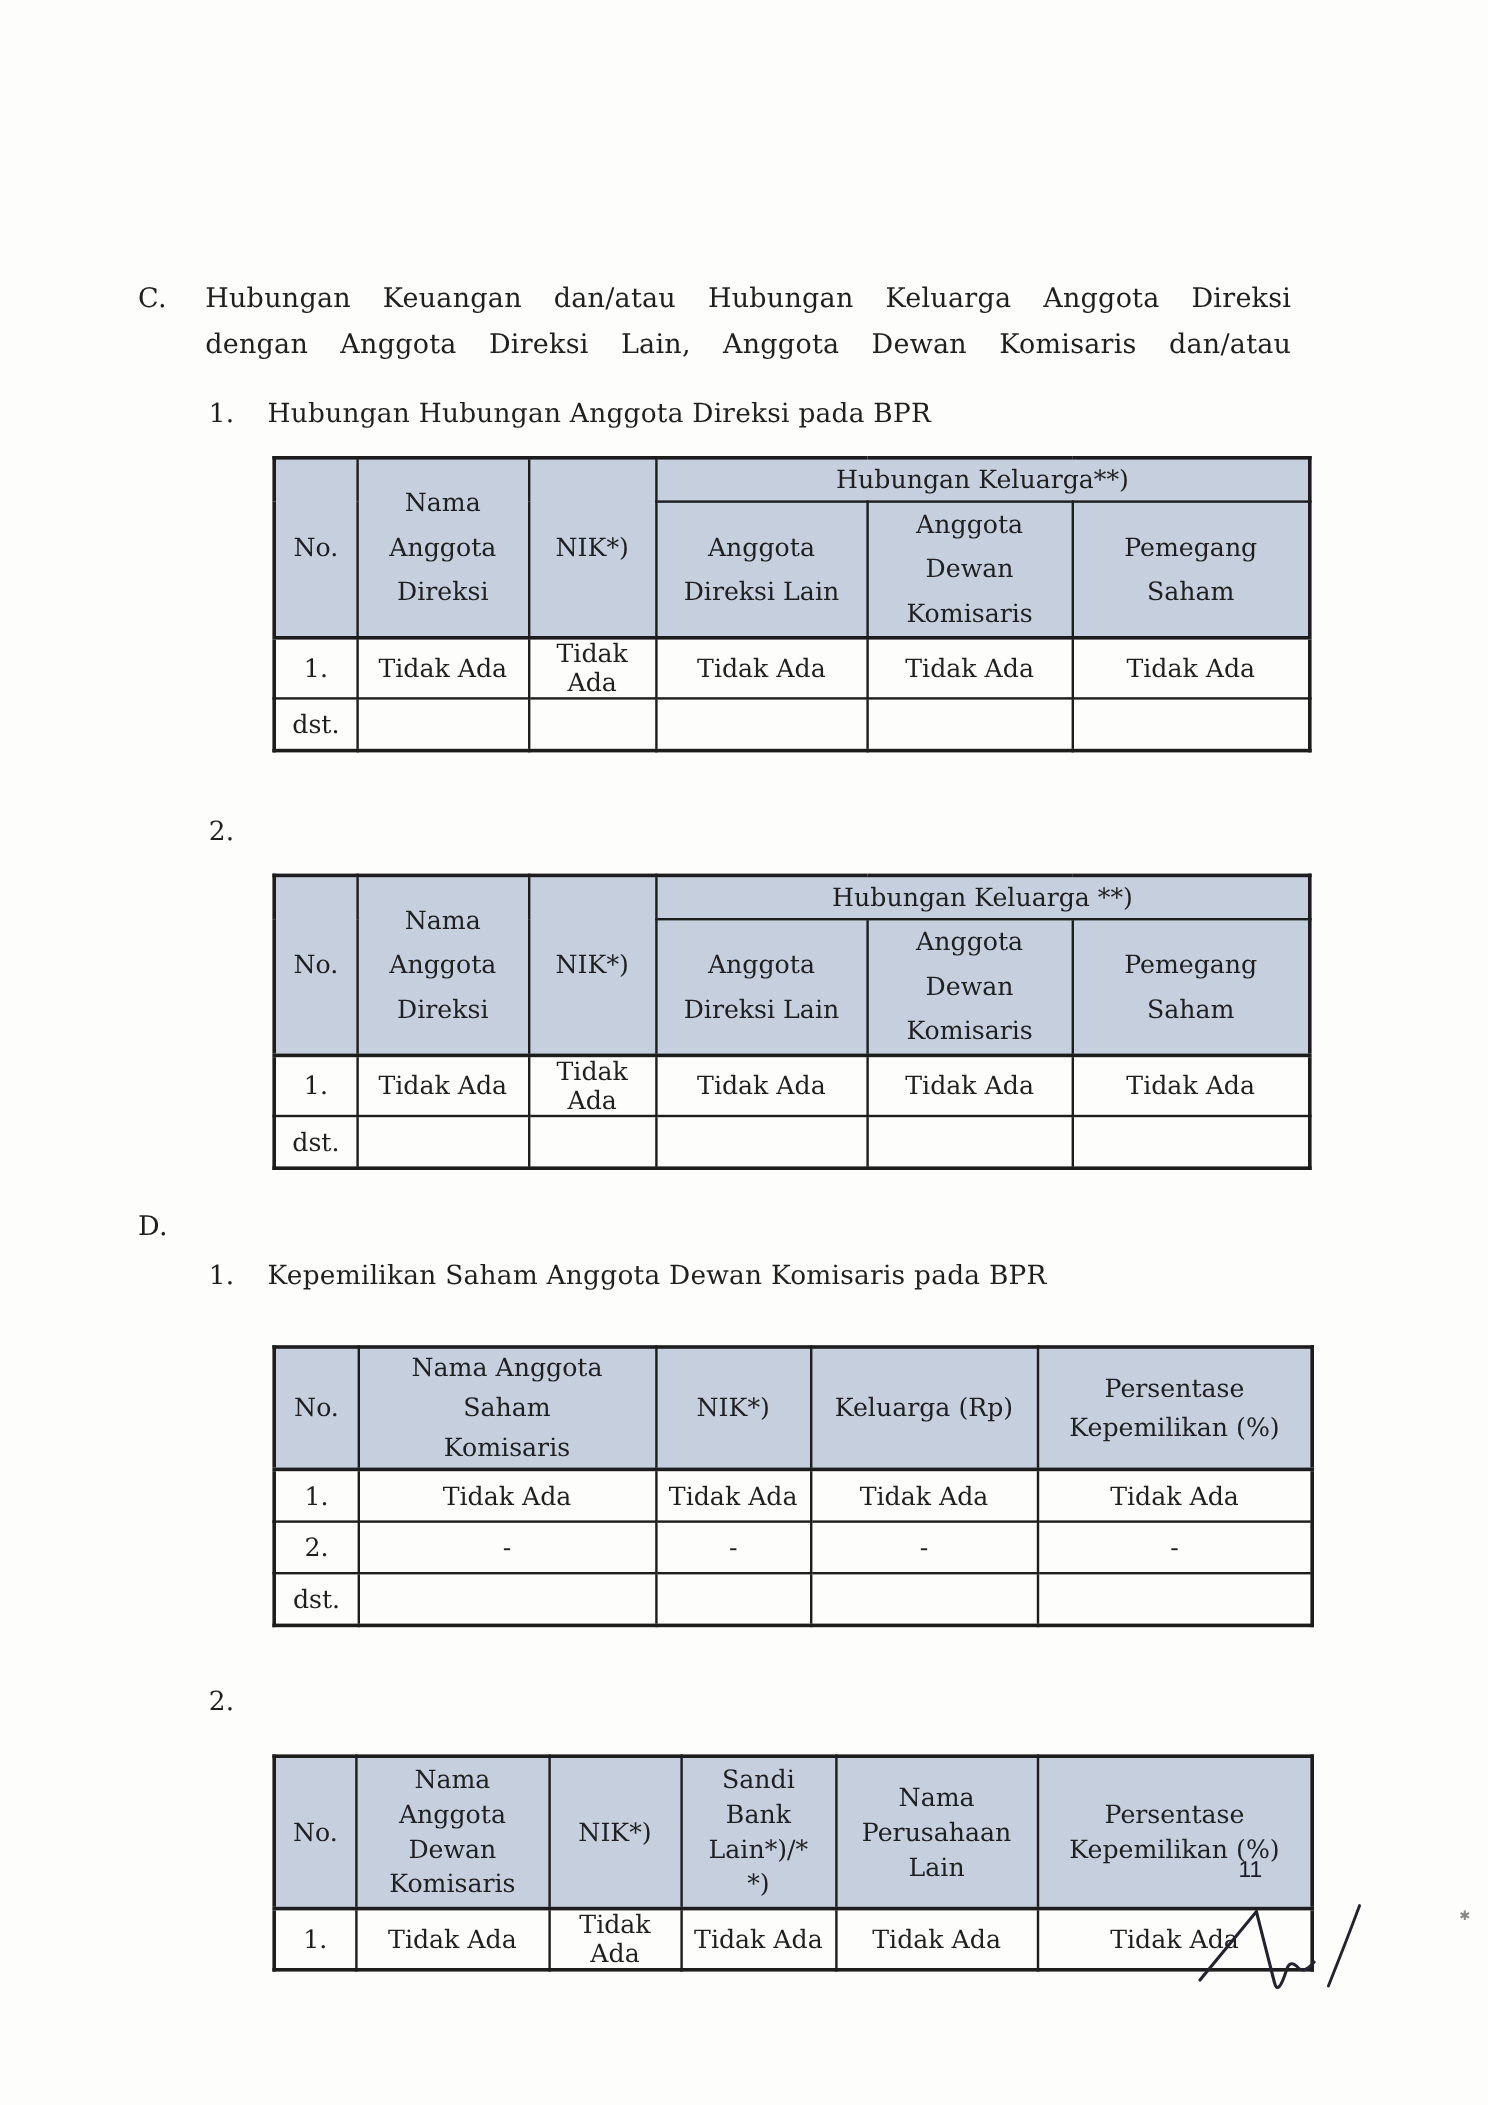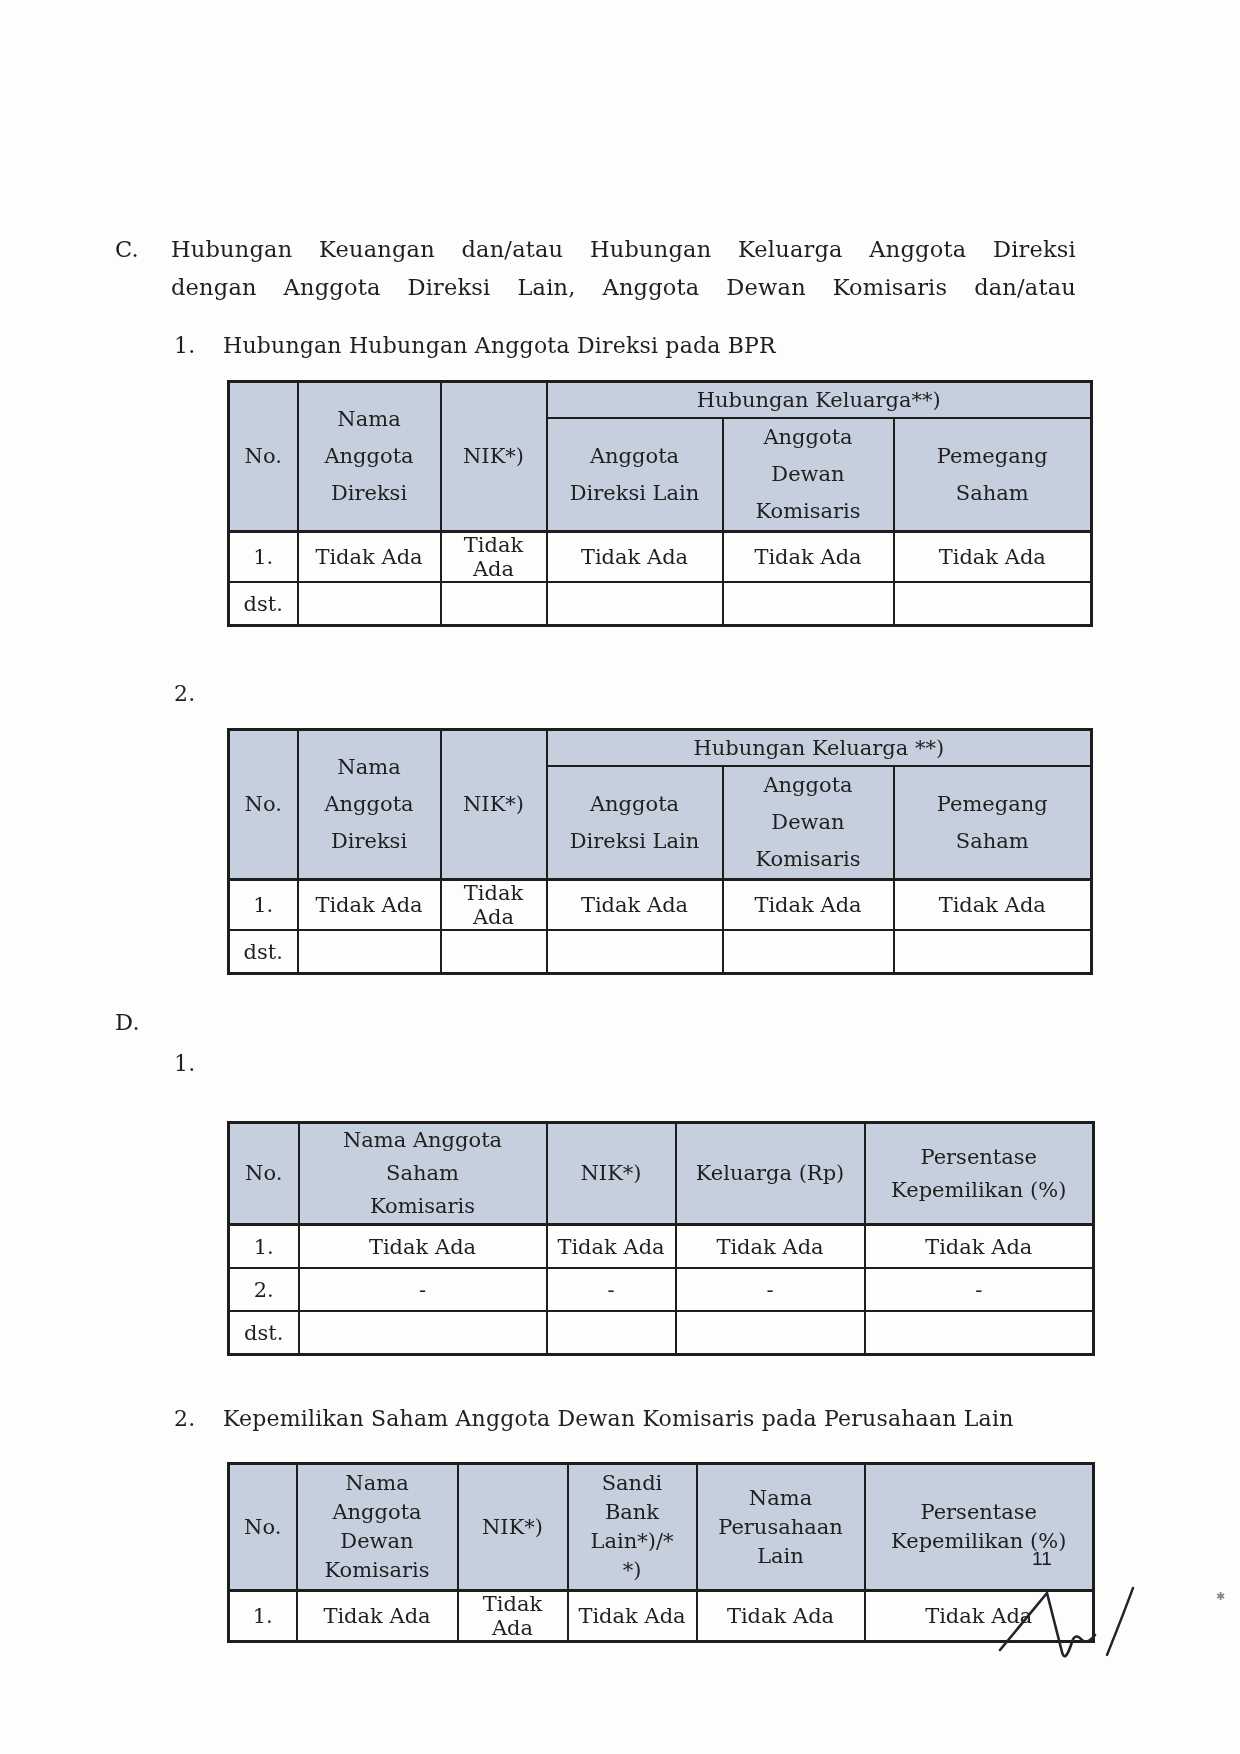--- a/index.html
+++ b/index.html
@@ -169,20 +169,21 @@
       </tr>
     </tbody>
   </table>
 
   <div class="sec-head mt28">
     <div class="sec-label">D.</div>
   </div>
 
   <div class="subhead mt10">
     <div class="subnum">1.</div>
+    <div>Kepemilikan Saham Anggota Dewan Komisaris pada BPR</div>
   </div>
 
   <table class="t t3 mt44">
     <colgroup>
       <col style="width:70px">
           <col style="width:248px">
           <col style="width:129px">
       <col style="width:189px">
           <col style="width:229px">
     </colgroup>
@@ -217,21 +218,20 @@
         <td></td>
         <td></td>
         <td></td>
         <td></td>
       </tr>
     </tbody>
   </table>
 
   <div class="subhead mt50">
     <div class="subnum">2.</div>
-    <div>Kepemilikan Saham Anggota Dewan Komisaris pada Perusahaan Lain</div>
   </div>
 
   <table class="t t4 mt30">
     <colgroup>
       <col style="width:68px">
           <col style="width:161px">
           <col style="width:110px">
       <col style="width:129px">
           <col style="width:168px">
           <col style="width:229px">

